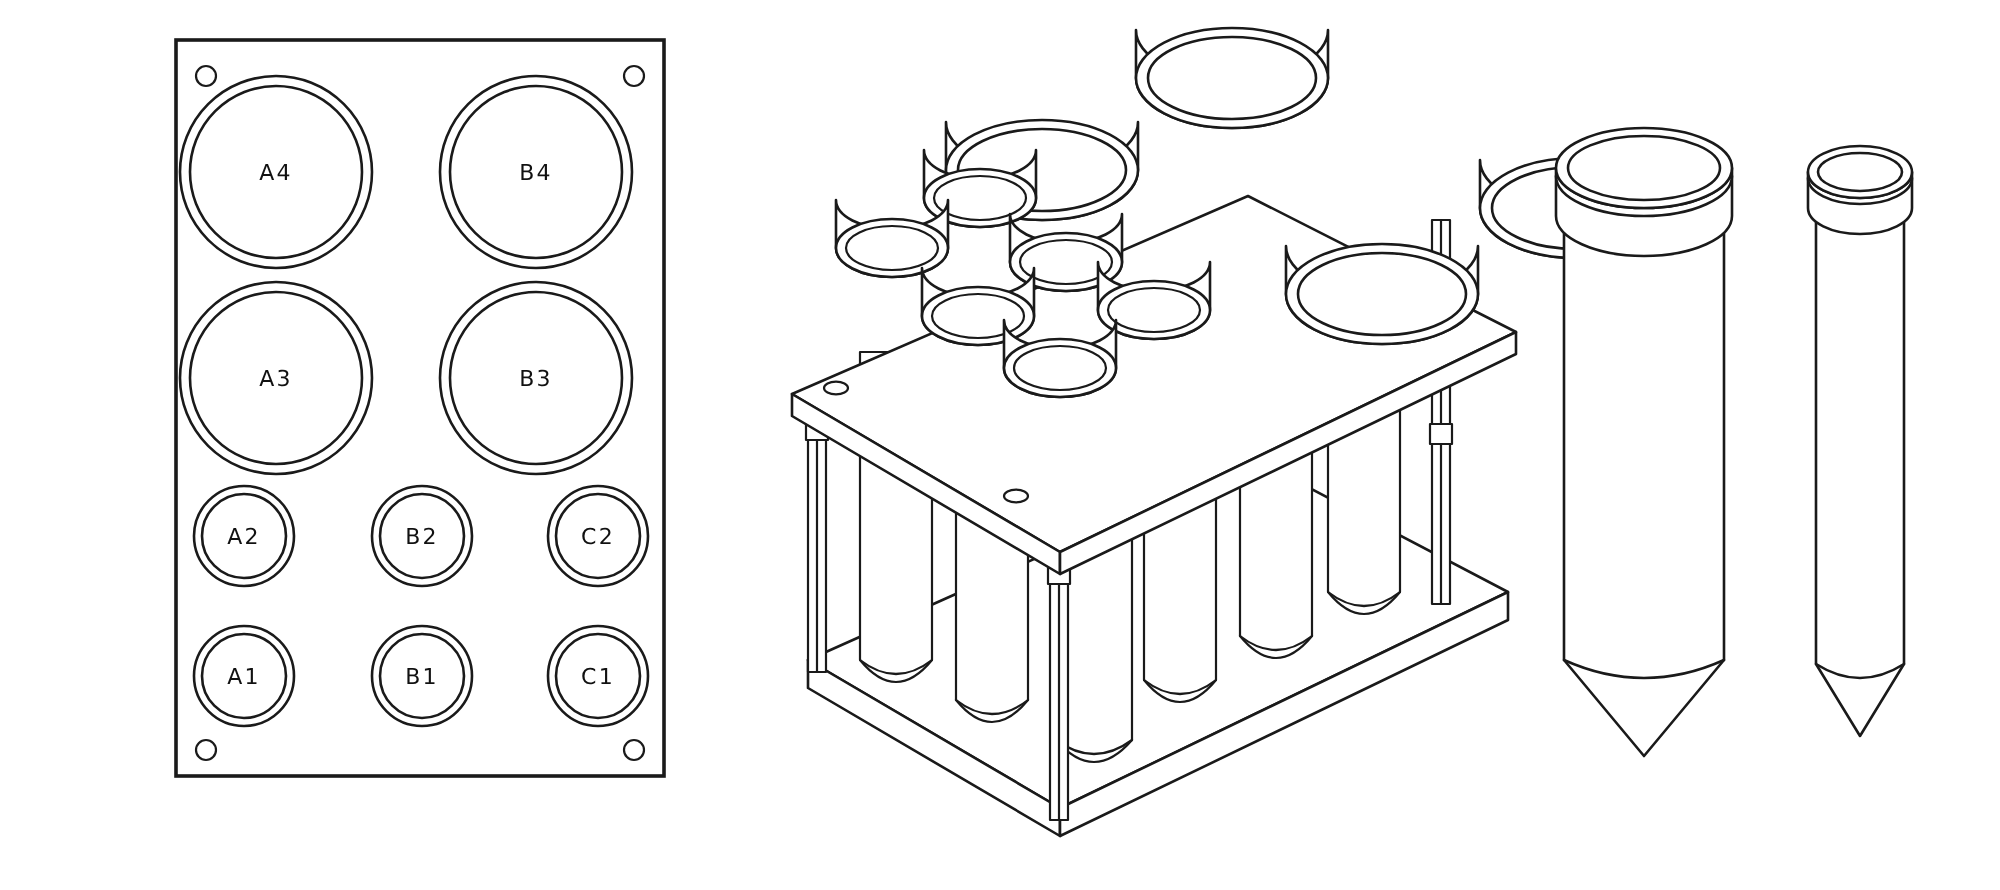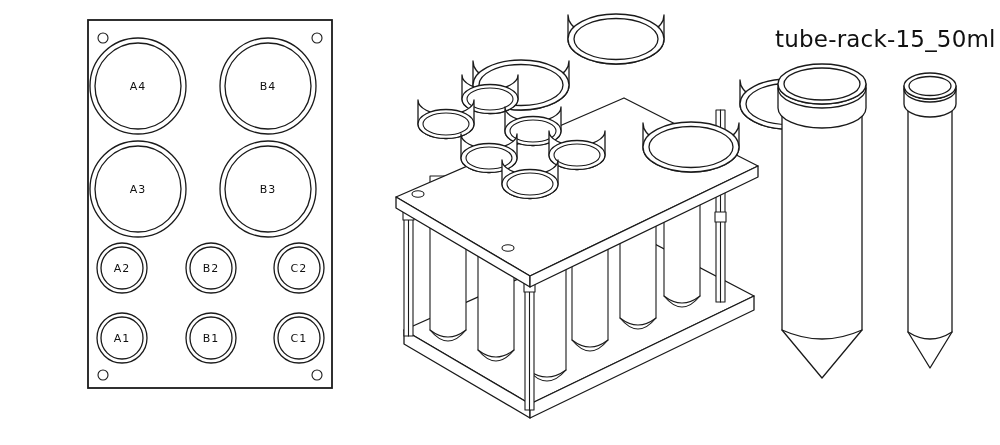--- a/index.html
+++ b/index.html
@@ -295,15 +295,14 @@
     <g>
       <path class="face" d="M908,100 L908,332 L930,368 L952,332 L952,100 Z"></path>
       <path class="ln" d="M908,332 Q930,346 952,332"></path>
       <path class="face" d="M904,86 a26,13 0 0 0 52,0 l0,18 a26,13 0 0 1 -52,0 Z"></path>
       <ellipse class="face" cx="930" cy="86" rx="26" ry="13"></ellipse>
       <ellipse class="ln" cx="930" cy="86" rx="21" ry="9.5"></ellipse>
       <path class="ln" d="M904,89 a26,13 0 0 0 52,0"></path>
     </g>
   </svg>
 
-  <div class="part-title" style="left:775px; top:26px;">tube-rack-15_50ml</div>
 
 </div>
 
 </body></html>

